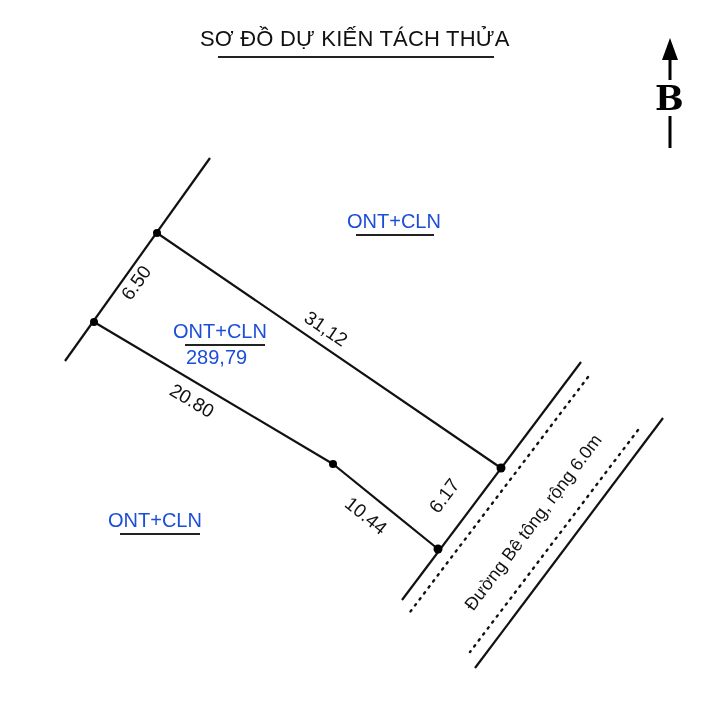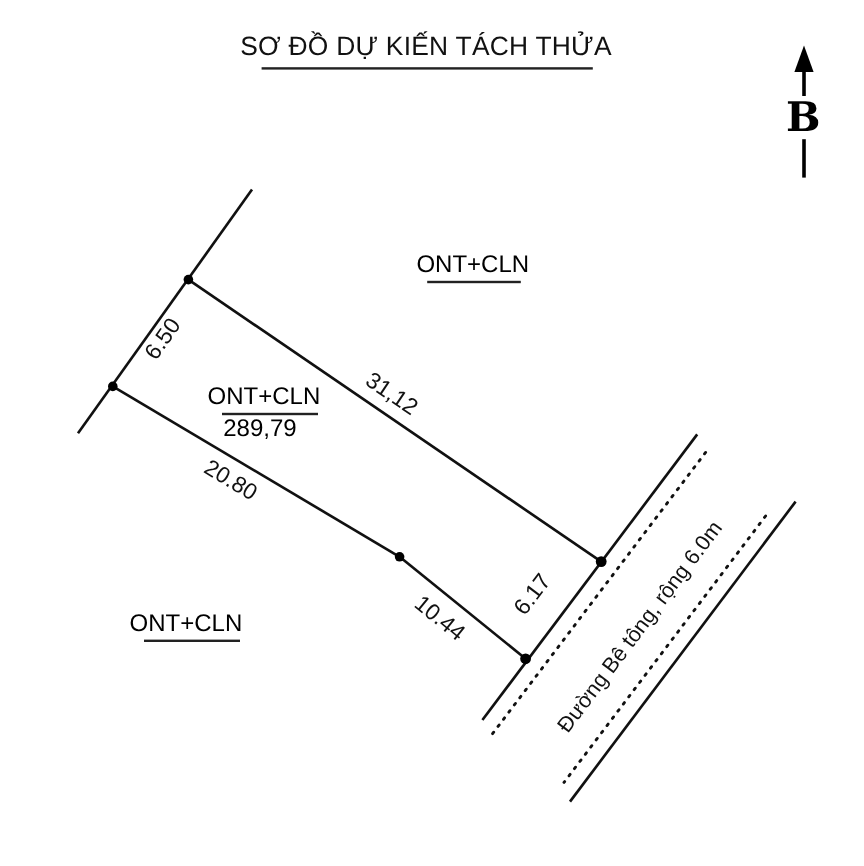--- a/index.html
+++ b/index.html
@@ -1,24 +1,24 @@
 <!DOCTYPE html>
 <html><head>
   <meta charset="utf-8">
   <style>
     html, body { margin: 0; padding: 0; background: #ffffff; }
     body { width: 720px; height: 722px; position: relative; overflow: hidden;
       font-family: "Liberation Sans", "DejaVu Sans", sans-serif; color: #111; }
-    .title { position: absolute; left: 200px; top: 26px; width: 310px; text-align: center;
+    .title { position: absolute; left: 200px; top: 26px; width: 310px; 
       font-size: 22px; letter-spacing: 0.2px; color: #111; }
     .title-underline { position: absolute; left: 218px; top: 56px; width: 276px; height: 2px; background: #222; }
     svg { position: absolute; left: 0; top: 0; }
     .lbl { position: absolute; font-size: 19px; color: #111; white-space: nowrap;
       text-shadow: 0 0 2px #fff, 0 0 3px #fff; transform-origin: center center; }
-    .zone { position: absolute; font-size: 20px; color: #000000; white-space: nowrap; }
+    .zone { position: absolute; font-size: 20px; color: #1d4ed8; white-space: nowrap; }
     .zone-ul { position: absolute; height: 2px; background: #222; }
     .north-letter { position: absolute; left: 655px; top: 80px; font-size: 34px; font-weight: bold;
       font-family: "DejaVu Serif", serif; color: #000; background: #fff; line-height: 36px; }
   </style>
 </head>
 <body>
 
 <div class="title">SƠ ĐỒ DỰ KIẾN TÁCH THỬA</div>
 <div class="title-underline"></div>
 

